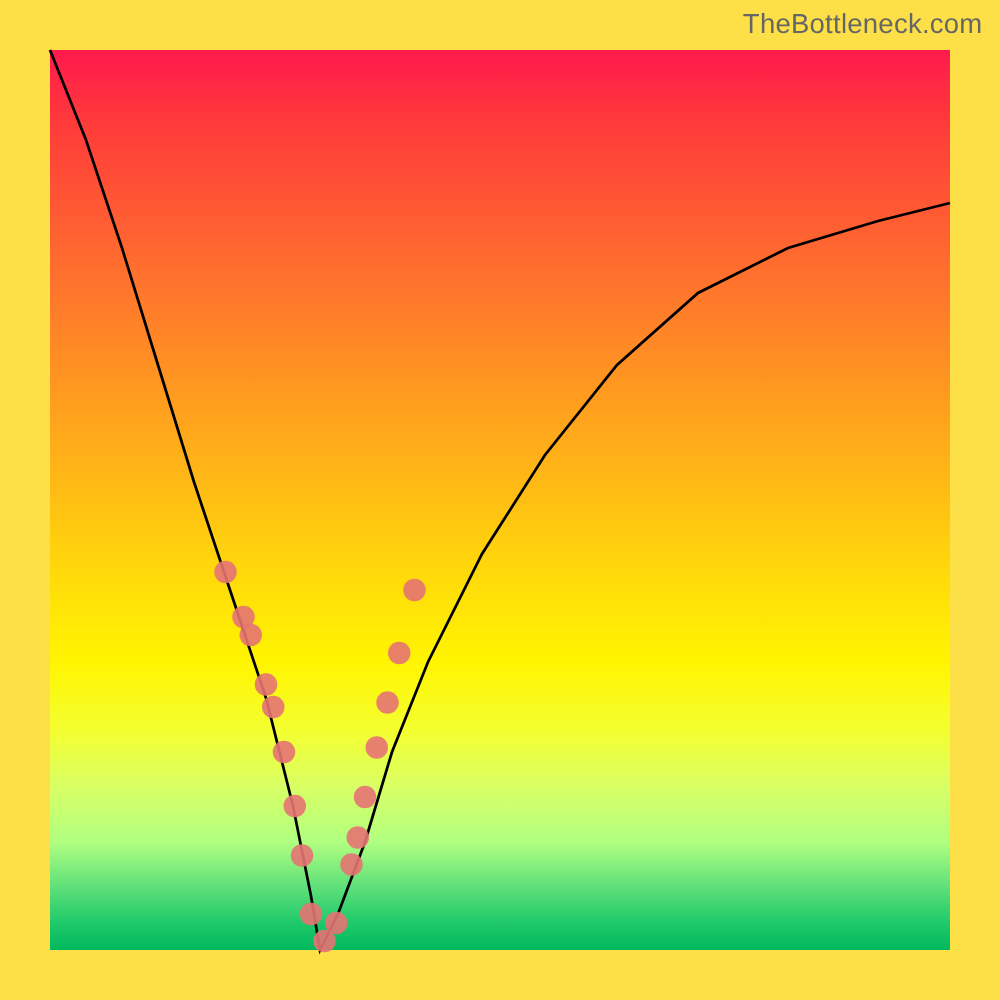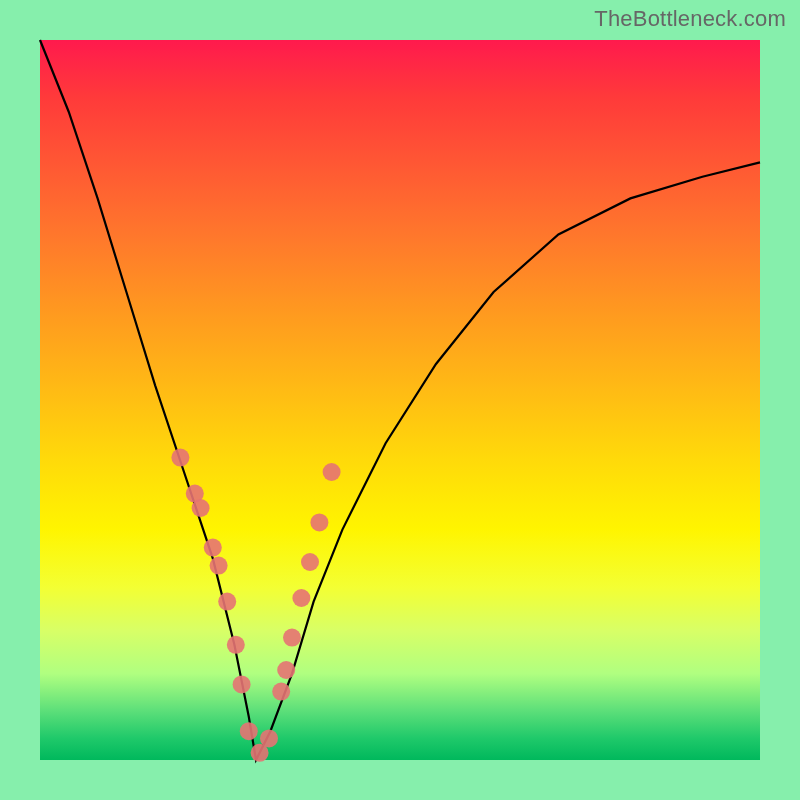--- a/index.html
+++ b/index.html
@@ -8,21 +8,21 @@
     width: 800px;
     height: 800px;
     overflow: hidden;
     background: #000;
     font-family: Arial, Helvetica, sans-serif;
   }
   .frame {
     position: relative;
     width: 800px;
     height: 800px;
-    background: #86efac;
+    background: #fde047;
   }
   .plot-area {
     position: absolute;
     left: 40px;
     top: 40px;
     width: 720px;
     height: 720px;
     
     background: linear-gradient(
       to bottom,

